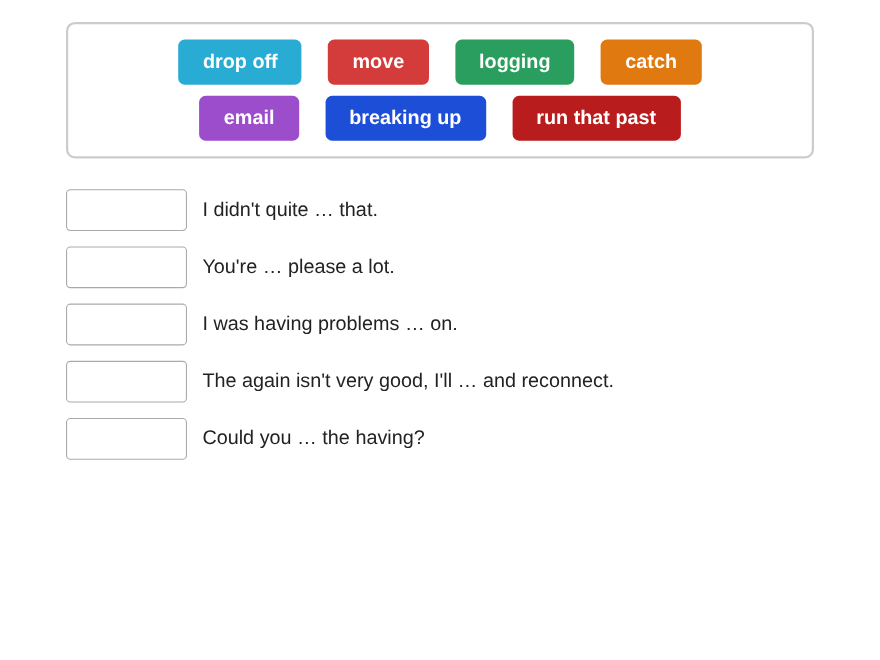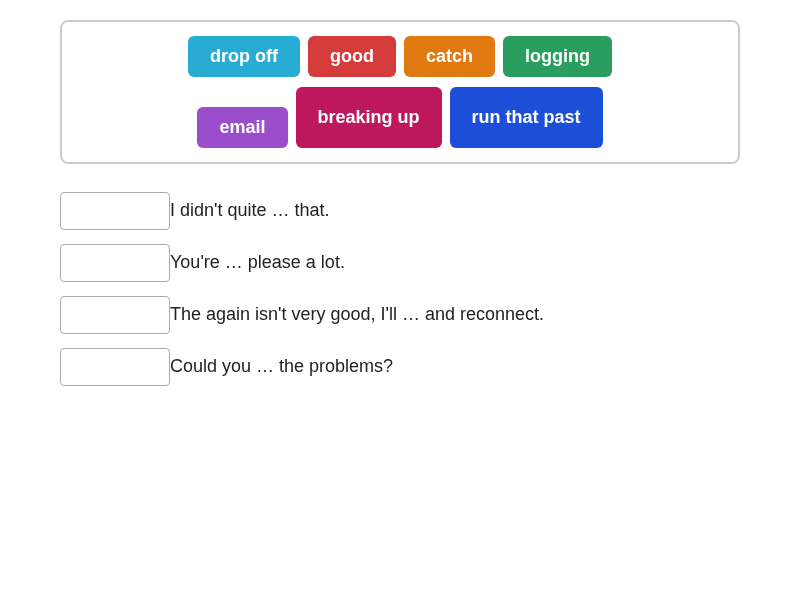--- a/index.html
+++ b/index.html
@@ -29,53 +29,54 @@
       padding: 14px 16px;
       margin-bottom: 28px;
       display: flex;
       flex-direction: column;
       gap: 10px;
     }
 
     .word-bank-row {
       display: flex;
       flex-wrap: wrap;
-      gap: 8px;
+      gap: 24px;
       justify-content: center;
     }
 
     .word-chip {
       border-radius: 6px;
       padding: 10px 22px;
       font-size: 18px;
       font-weight: 600;
       color: #fff;
       cursor: pointer;
       border: none;
       display: inline-block;
     }
 
     .chip-blue   { background-color: #29acd4; }
     .chip-red    { background-color: #d43b3b; }
     .chip-orange { background-color: #e07a10; }
     .chip-green  { background-color: #2a9e5e; }
-    .chip-purple { background-color: #9c4dcc; margin-top: 20px; }
-    .chip-navy   { background-color: #be185d; }
-    .chip-teal   { background-color: #1d4ed8; }
+    .chip-purple { background-color: #9c4dcc; }
+    .chip-navy   { background-color: #1d4ed8; }
+    .chip-teal   { background-color: #b91c1c; }
 
     
     .sentences {
       display: flex;
       flex-direction: column;
       gap: 14px;
     }
 
     .sentence-row {
       display: flex;
       align-items: center;
+      gap: 14px;
     }
 
     .answer-box {
       width: 110px;
       min-width: 110px;
       height: 38px;
       border: 1.5px solid #aaa;
       border-radius: 4px;
       background: #fff;
       flex-shrink: 0;
@@ -89,23 +90,23 @@
   </style>
 </head>
 <body>
 
 <div class="main-container">
 
   <div class="word-bank">
     <div class="word-bank-row">
 
     <button class="word-chip chip-blue">drop off</button>
-        <button class="word-chip chip-red">good</button>
+        <button class="word-chip chip-red">move</button>
+        <button class="word-chip chip-green">logging</button>
         <button class="word-chip chip-orange">catch</button>
-        <button class="word-chip chip-green">logging</button>
       </div>
     <div class="word-bank-row">
 
     <button class="word-chip chip-purple">email</button>
         <button class="word-chip chip-navy">breaking up</button>
         <button class="word-chip chip-teal">run that past</button>
       </div>
   </div>
 
   <div class="sentences">
@@ -113,21 +114,25 @@
   <div class="sentence-row">
         <div class="answer-box"></div>
         <span class="sentence-text">I didn't quite … that.</span>
       </div>
       <div class="sentence-row">
         <div class="answer-box"></div>
         <span class="sentence-text">You're … please a lot.</span>
       </div>
       <div class="sentence-row">
         <div class="answer-box"></div>
+        <span class="sentence-text">I was having problems … on.</span>
+      </div>
+      <div class="sentence-row">
+        <div class="answer-box"></div>
         <span class="sentence-text">The again isn't very good, I'll … and reconnect.</span>
       </div>
       <div class="sentence-row">
         <div class="answer-box"></div>
-        <span class="sentence-text">Could you … the problems?</span>
+        <span class="sentence-text">Could you … the having?</span>
       </div>
     </div>
 
 </div>
 
 </body></html>

